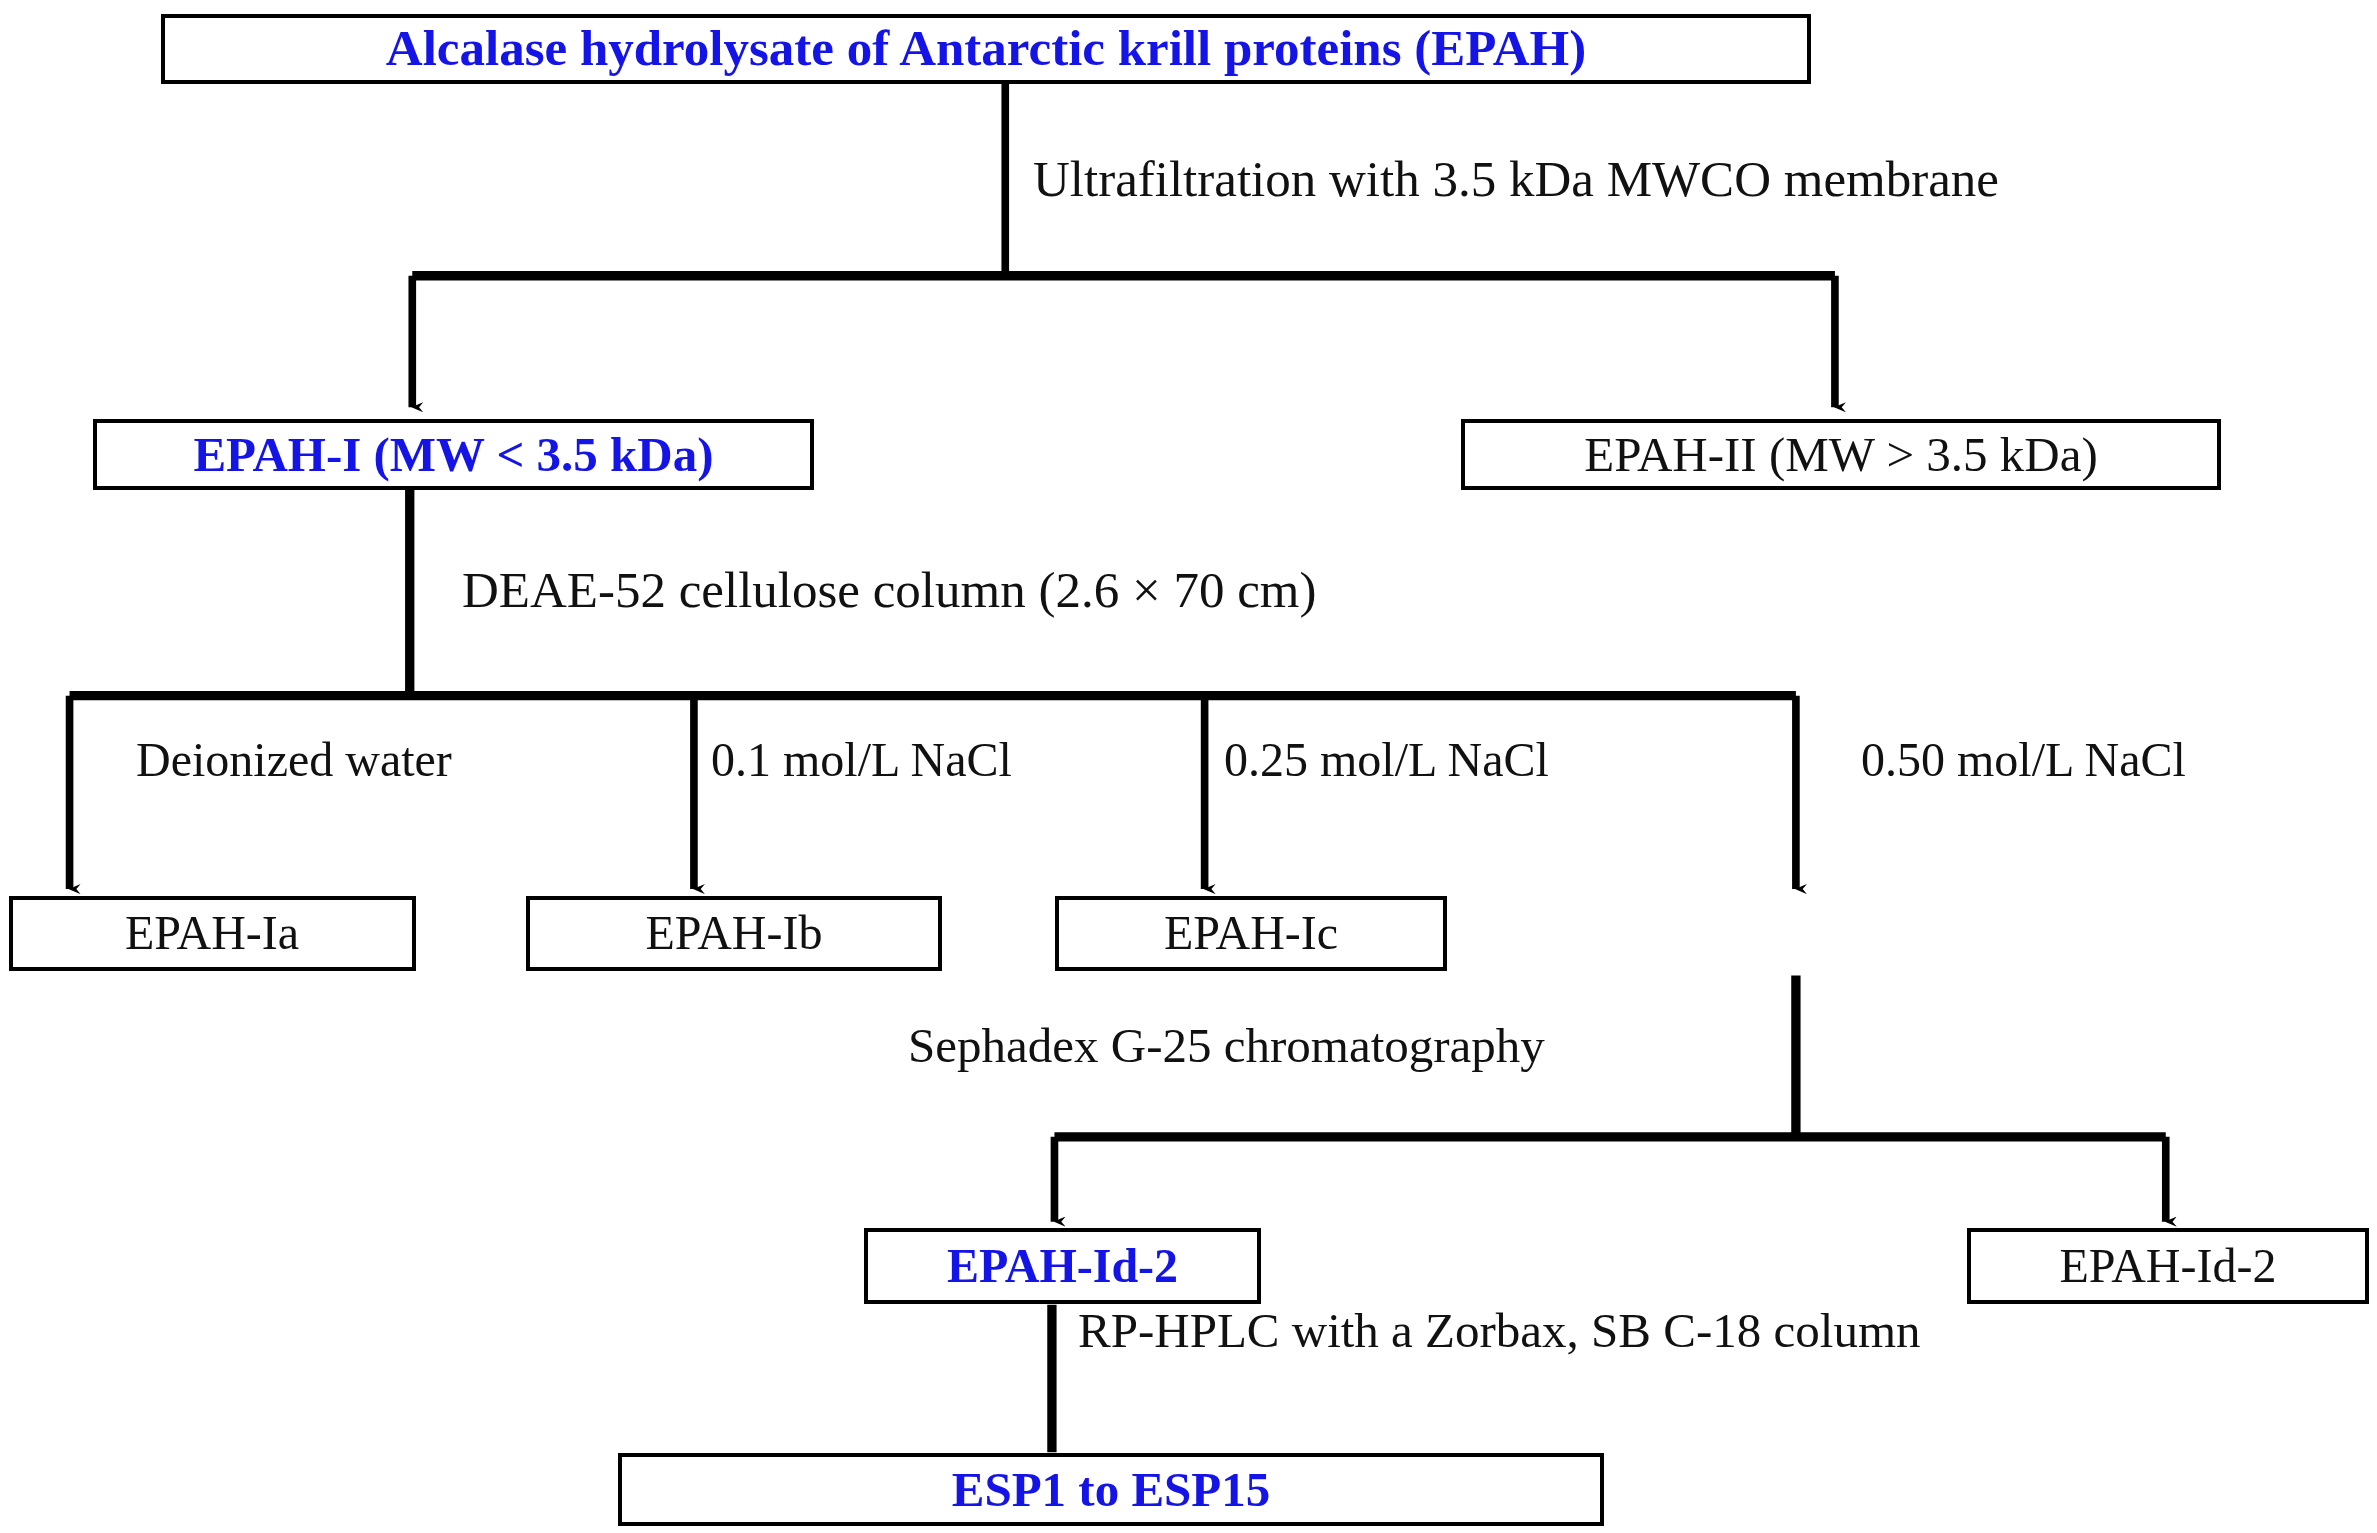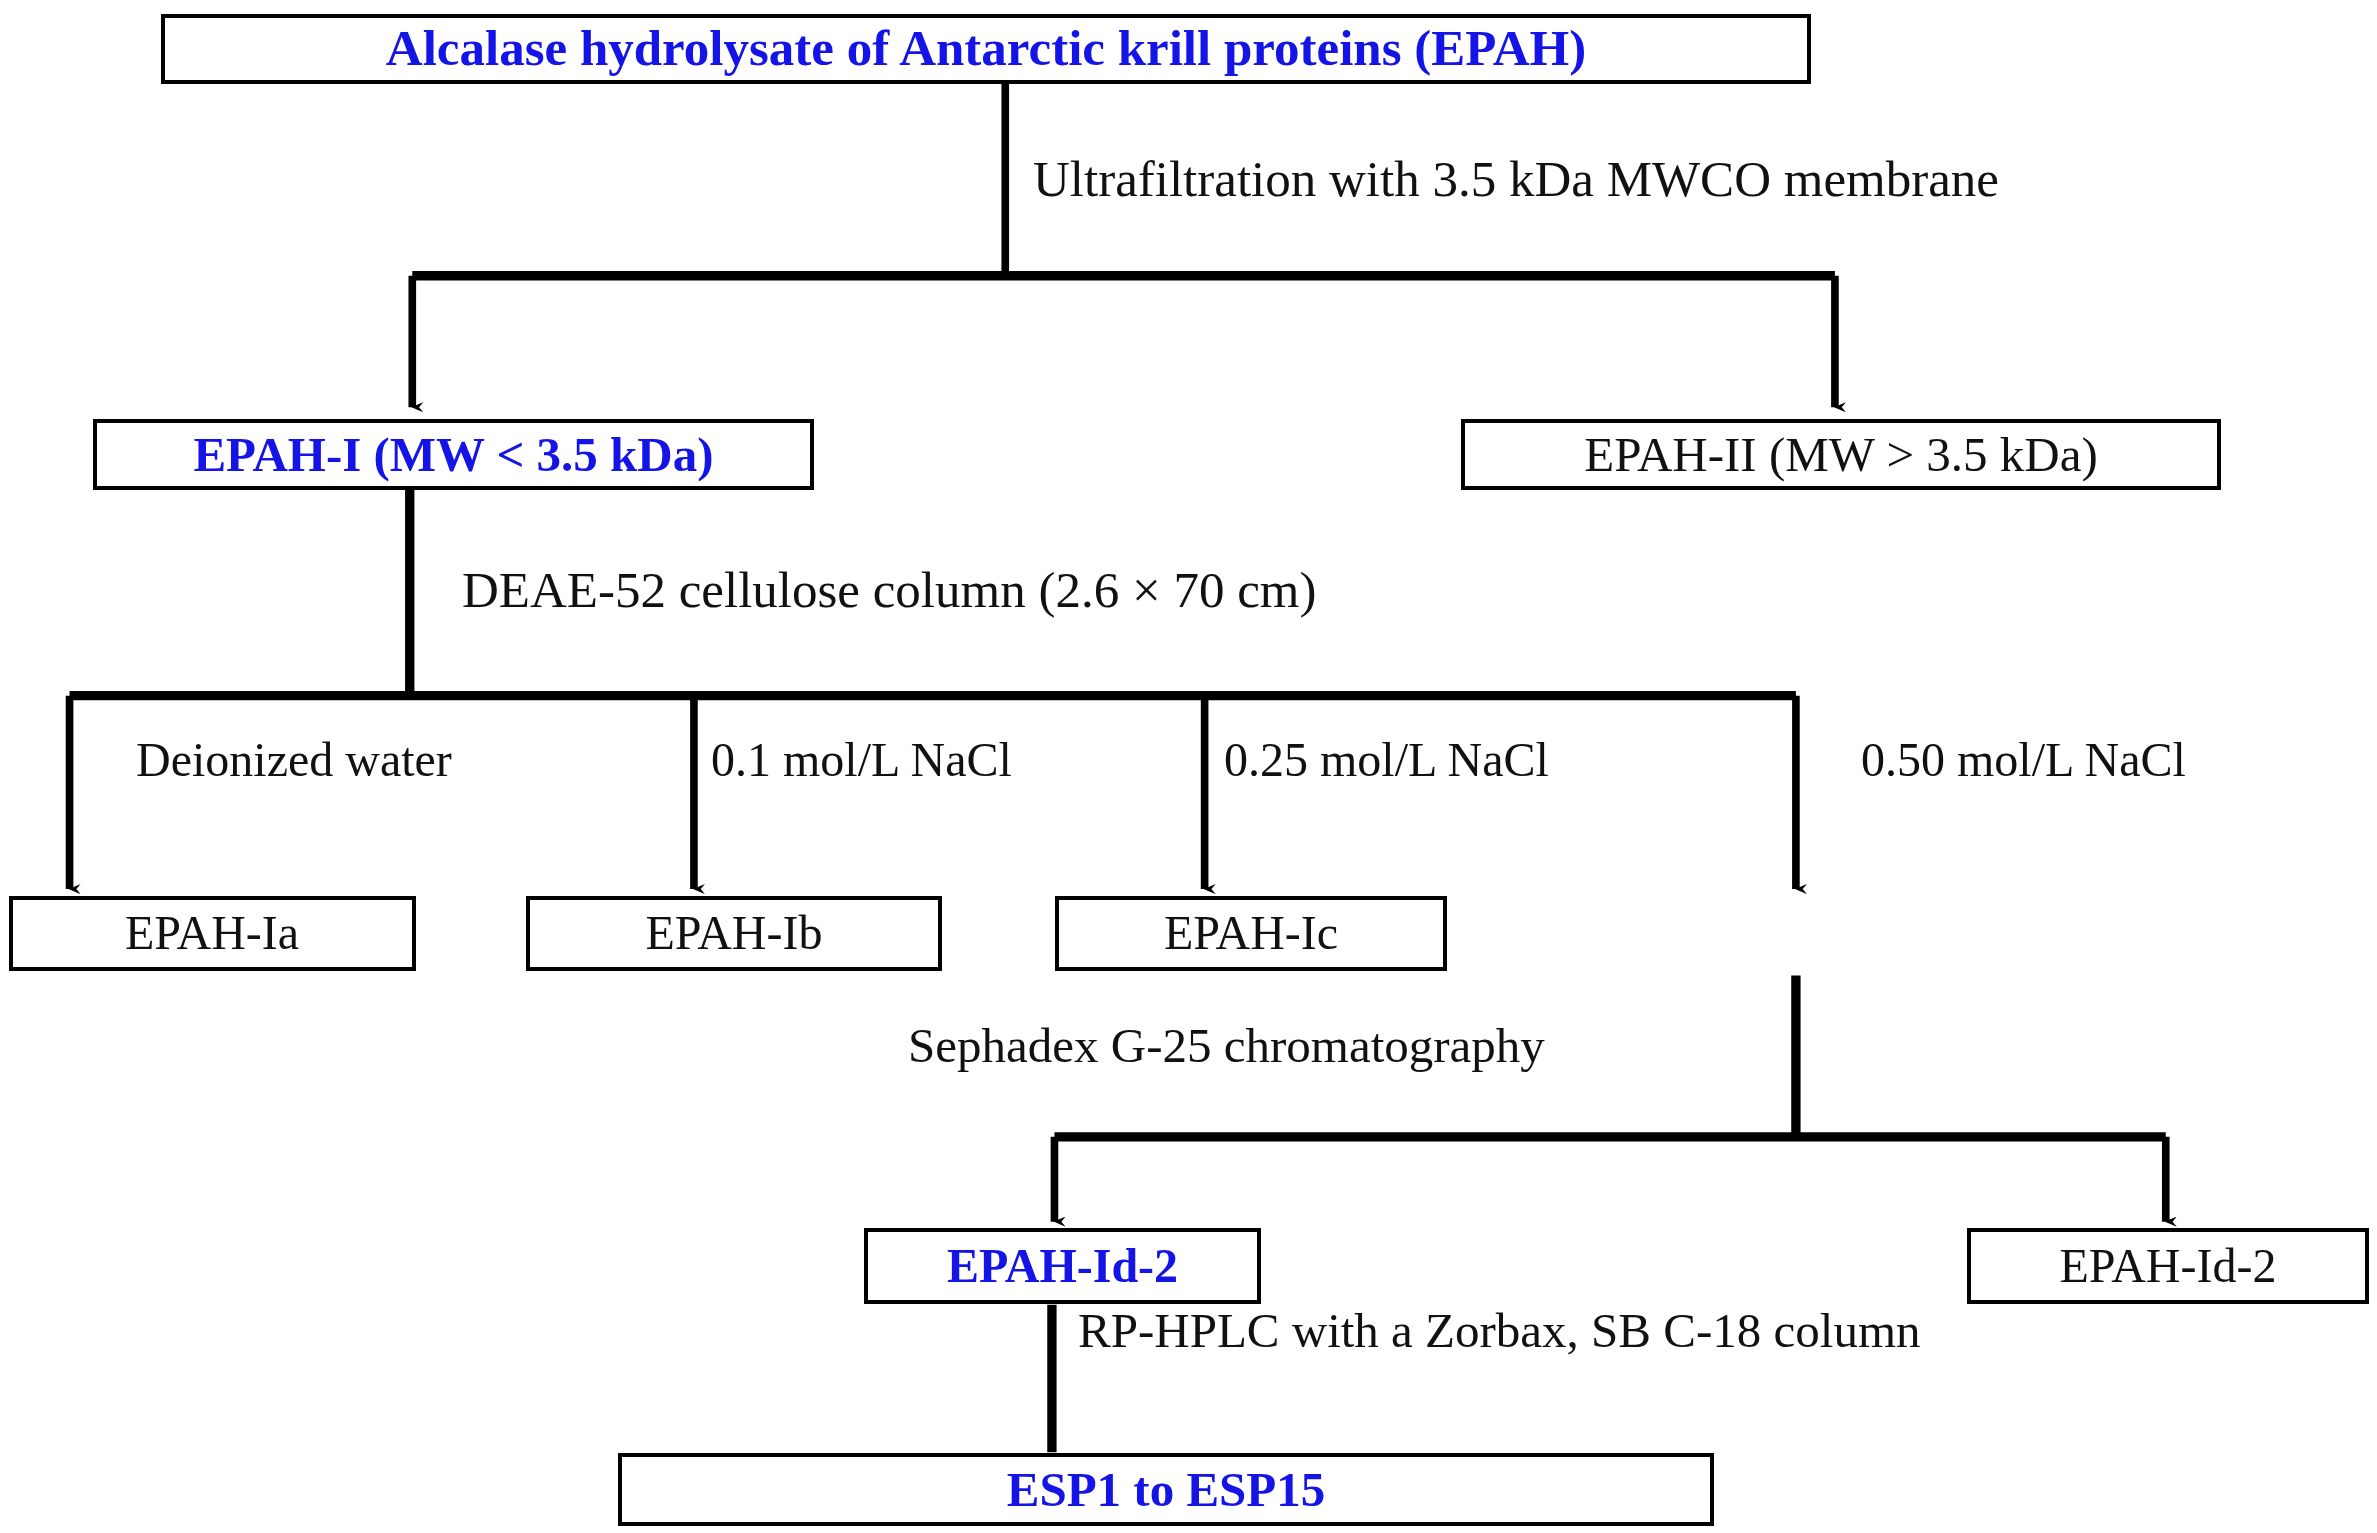--- a/index.html
+++ b/index.html
@@ -112,21 +112,21 @@
 
 
   <div class="node" style="left:864px; top:1228px; width:397px; height:76px; font-size:48px;">
     <span class="node-label blue">EPAH-Id-2</span>
   </div>
 
   <div class="node" style="left:1967px; top:1228px; width:402px; height:76px; font-size:48px;">
     <span class="node-label black">EPAH-Id-2</span>
   </div>
 
-  <div class="node" style="left:618px; top:1453px; width:1096px; height:73px; font-size:49px;">
+  <div class="node" style="left:618px; top:1453px; width:986px; height:73px; font-size:49px;">
     <span class="node-label blue">ESP1 to ESP15</span>
   </div>
 
   <div class="edge-label" style="left:1033px; top:154px; font-size:51px;">Ultrafiltration with 3.5 kDa MWCO membrane</div>
 
   <div class="edge-label" style="left:462px; top:565px; font-size:51px;">DEAE-52 cellulose column (2.6 × 70 cm)</div>
 
   <div class="edge-label" style="left:136px; top:736px; font-size:48px;">Deionized water</div>
 
   <div class="edge-label" style="left:711px; top:736px; font-size:48px;">0.1 mol/L NaCl</div>

